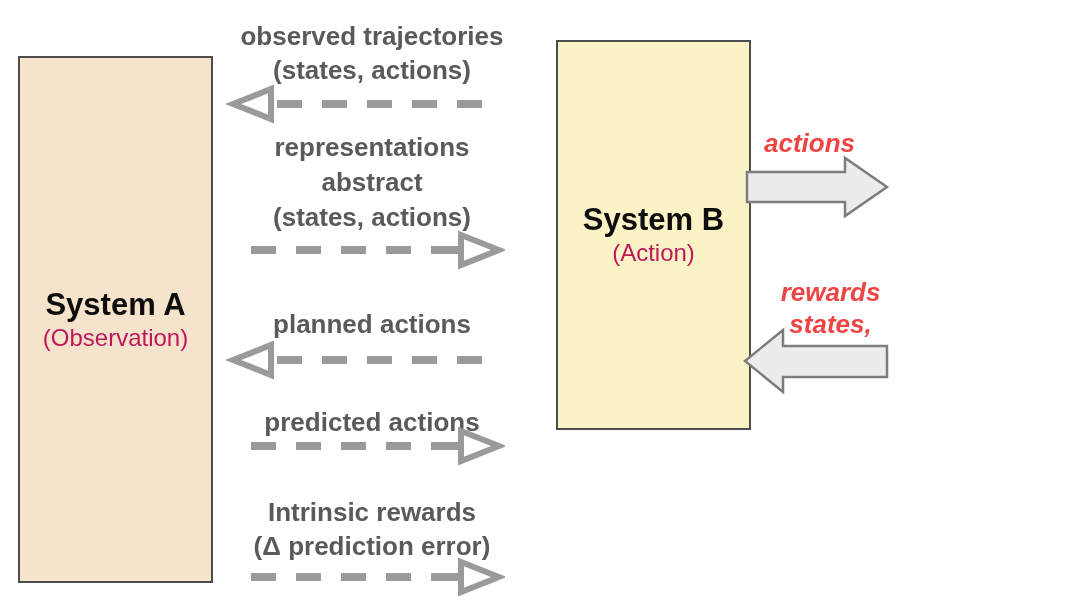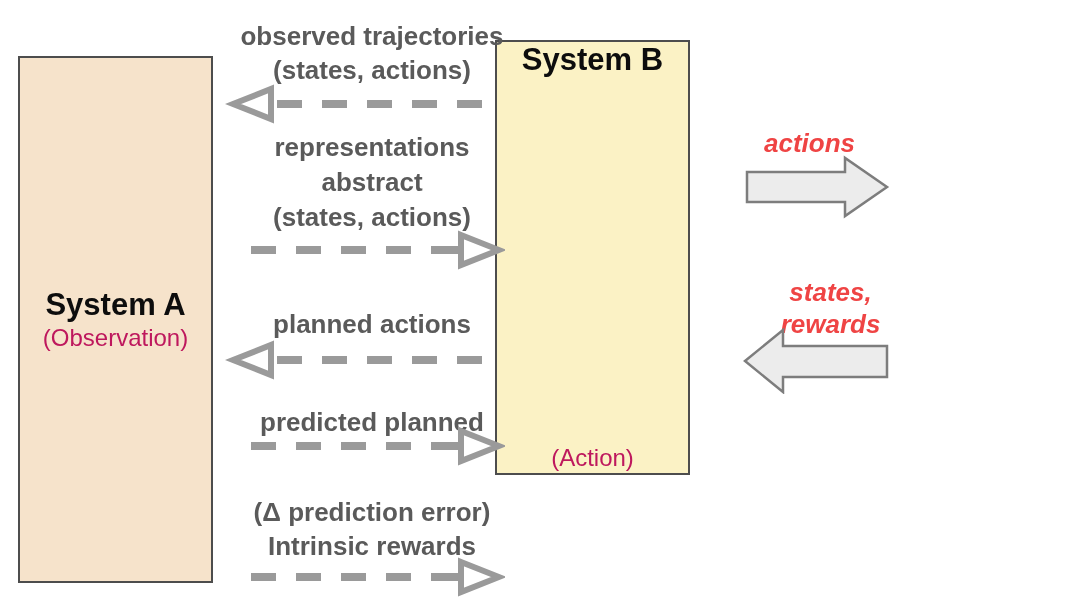--- a/index.html
+++ b/index.html
@@ -6,21 +6,21 @@
   #canvas{
     position:relative;width:1080px;height:601px;background:#ffffff;overflow:hidden;
     font-family:"Liberation Sans","DejaVu Sans",sans-serif;
   }
   .sysbox{
     position:absolute;border:2px solid #4d4d4d;box-sizing:border-box;
     display:flex;flex-direction:column;align-items:center;justify-content:center;
     text-align:center;
   }
   #system-a{left:18px;top:56px;width:195px;height:527px;background:#f6e3cb;}
-  #system-b{left:495px;top:40px;width:195px;height:435px;background:#fbf2c5;justify-content:space-between;}
+  #system-b{left:556px;top:40px;width:195px;height:390px;background:#fbf2c5;}
   #world{
     position:absolute;left:905px;top:141px;width:158px;height:261px;background:#dce9d4;
     border:2px solid #5b5b5b;border-radius:36px;box-sizing:border-box;
     display:flex;align-items:center;justify-content:center;text-align:center;
   }
   .box-title{font-size:31px;font-weight:bold;color:#0d0d0d;line-height:36px;}
   .box-subtitle{font-size:24px;font-weight:normal;color:#be185d;line-height:30px;}
   #world .box-title{font-size:32px;}
   .flow-label{
     position:absolute;left:228px;width:288px;text-align:center;
@@ -71,46 +71,46 @@
 
   <div class="flow-label" style="top:307px;">
     <div>planned actions</div>
   </div>
   <svg class="dashed-arrow" style="top:338px;" viewBox="0 0 280 44">
     <line x1="52" y1="22" x2="272" y2="22" stroke="#9a9a9a" stroke-width="8" stroke-dasharray="25 20"></line>
     <polygon points="8,22 46,7 46,37" fill="#ffffff" stroke="#9a9a9a" stroke-width="6"></polygon>
   </svg>
 
   <div class="flow-label" style="top:405px;">
-    <div>predicted planned</div>
+    <div>predicted actions</div>
   </div>
   <svg class="dashed-arrow" style="top:424px;" viewBox="0 0 280 44">
     <line x1="26" y1="22" x2="212" y2="22" stroke="#9a9a9a" stroke-width="8" stroke-dasharray="25 20"></line>
     <line x1="208" y1="22" x2="240" y2="22" stroke="#9a9a9a" stroke-width="8"></line>
     <polygon points="236,7 274,22 236,37" fill="#ffffff" stroke="#9a9a9a" stroke-width="6"></polygon>
   </svg>
 
   <div class="flow-label" style="top:495px;">
+    <div>Intrinsic rewards</div>
     <div>(Δ prediction error)</div>
-    <div>Intrinsic rewards</div>
   </div>
   <svg class="dashed-arrow" style="top:555px;" viewBox="0 0 280 44">
     <line x1="26" y1="22" x2="212" y2="22" stroke="#9a9a9a" stroke-width="8" stroke-dasharray="25 20"></line>
     <line x1="208" y1="22" x2="240" y2="22" stroke="#9a9a9a" stroke-width="8"></line>
     <polygon points="236,7 274,22 236,37" fill="#ffffff" stroke="#9a9a9a" stroke-width="6"></polygon>
   </svg>
 
   <div class="side-label" style="left:737px;top:111px;width:145px;">
     <div>actions</div>
   </div>
   <svg class="block-arrow" style="left:745px;top:155px;" width="145" height="65" viewBox="0 0 145 65">
     <polygon points="2,17 100,17 100,3 142,32 100,61 100,47 2,47" fill="#ececec" stroke="#7d7d7d" stroke-width="2.5" stroke-linejoin="miter"></polygon>
   </svg>
 
   <div class="side-label" style="left:758px;top:260px;width:145px;">
+    <div>rewards</div>
     <div>states,</div>
-    <div>rewards</div>
   </div>
   <svg class="block-arrow" style="left:743px;top:328px;" width="146" height="66" viewBox="0 0 146 66">
     <polygon points="2,33 40,2 40,18 144,18 144,49 40,49 40,64" fill="#ececec" stroke="#7d7d7d" stroke-width="2.5" stroke-linejoin="miter"></polygon>
   </svg>
 
 </div>
 
 </body></html>

